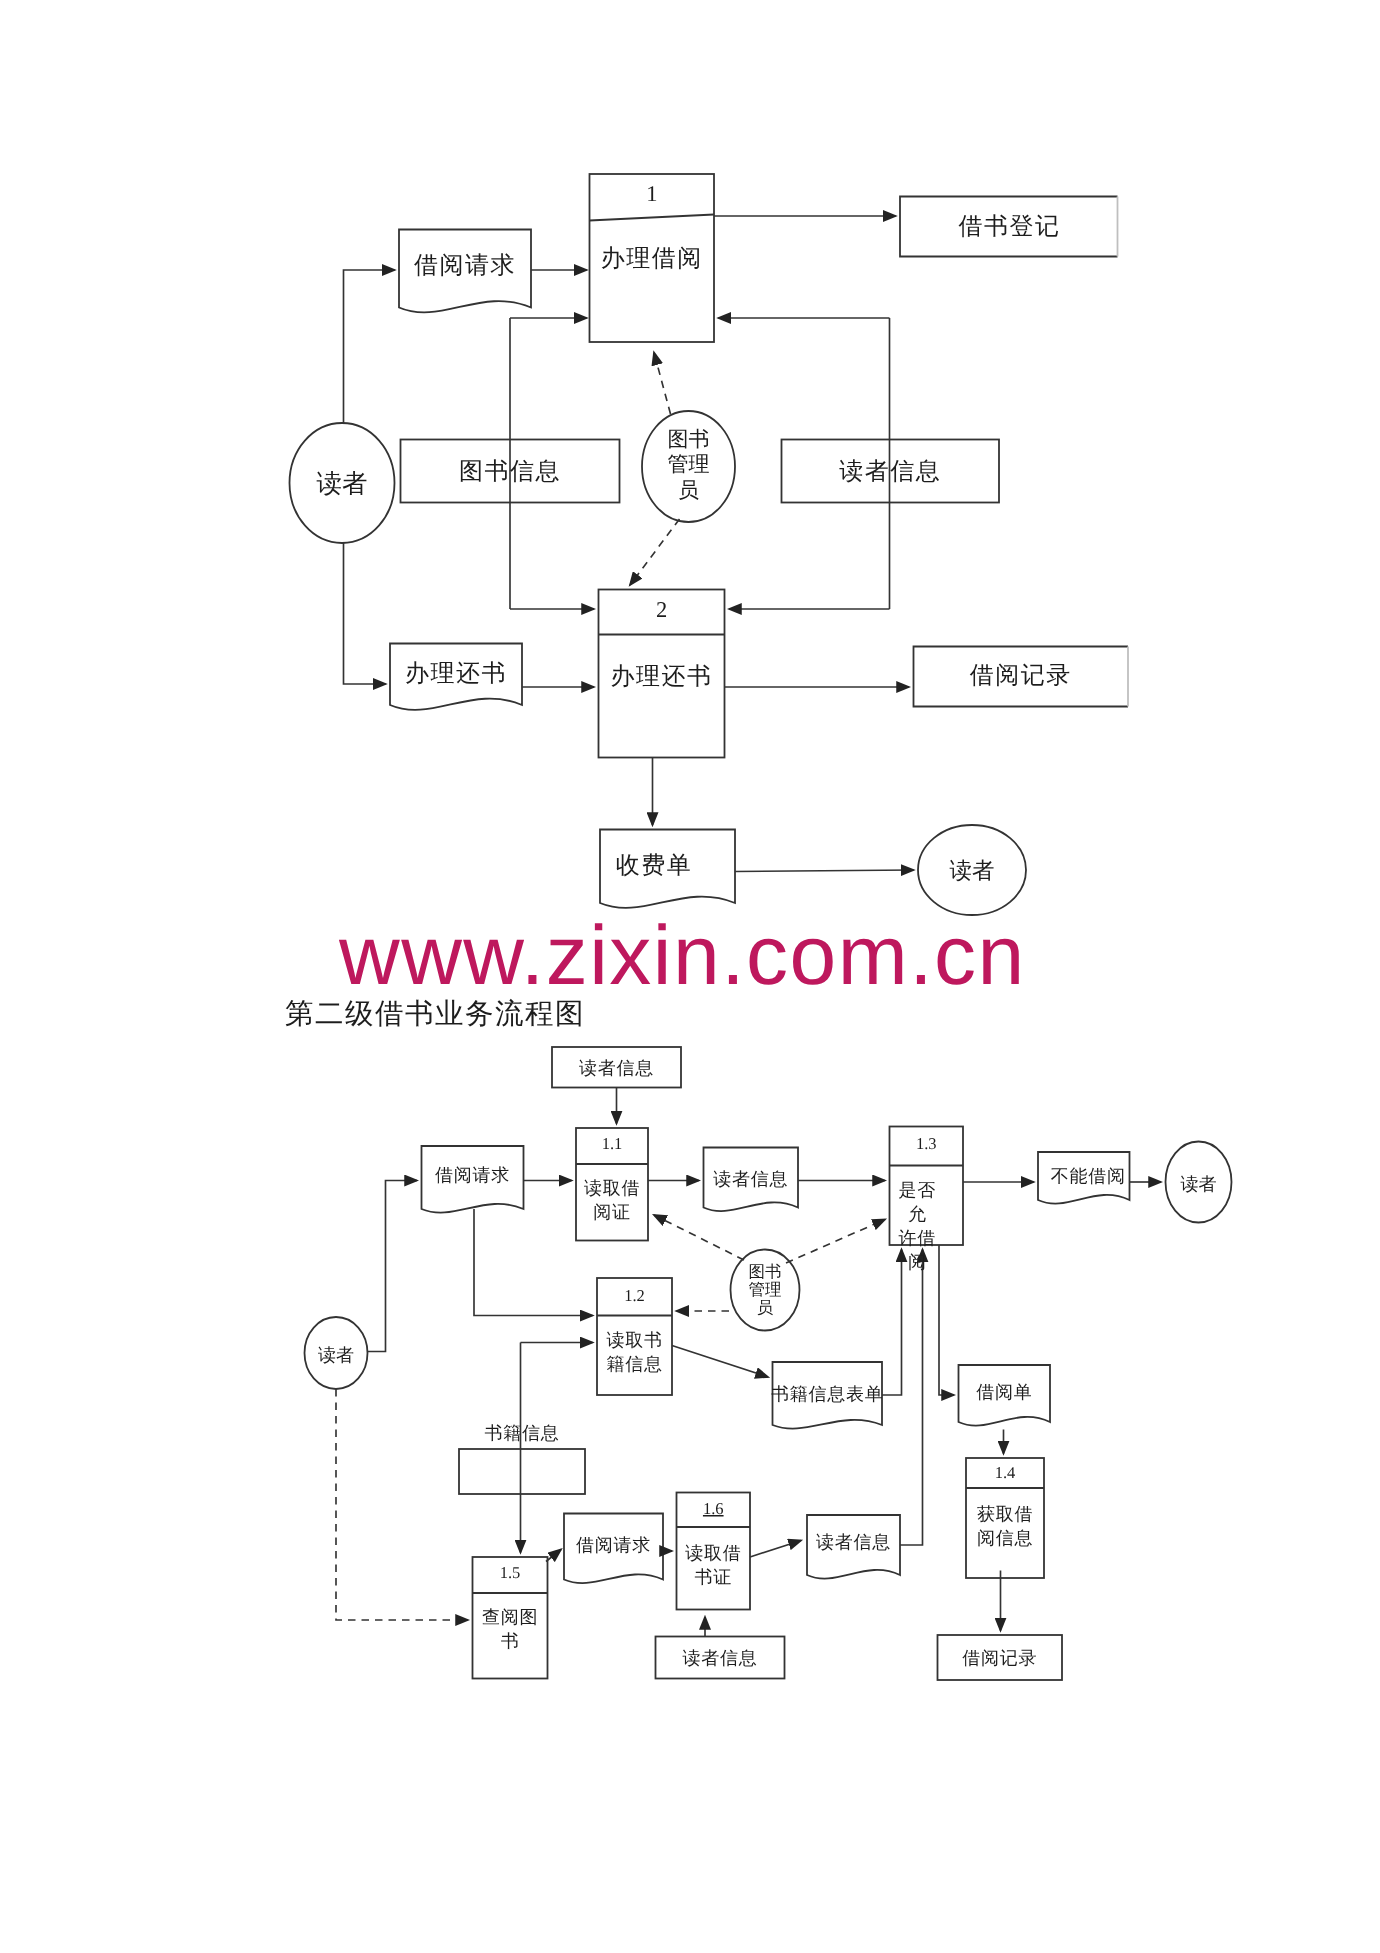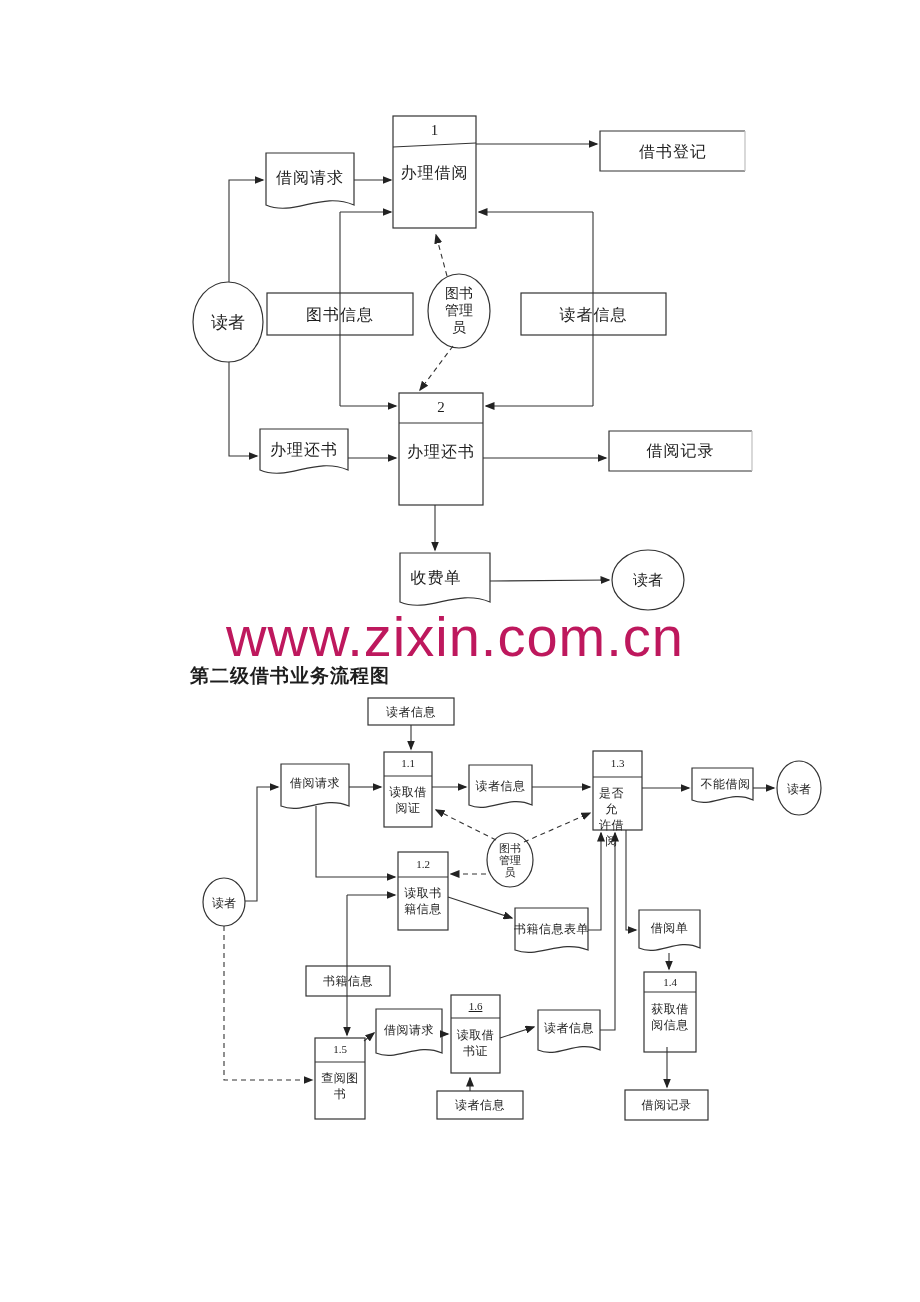--- a/index.html
+++ b/index.html
@@ -12,21 +12,21 @@
   .d1id{font-size:15px;letter-spacing:0;}
   .mgr1{font-size:14px;line-height:17px;letter-spacing:0;}
   .d2t{font-size:12px;letter-spacing:0.5px;line-height:16px;}
   .d2id{font-size:11px;letter-spacing:0;}
   .mgr2{font-size:11px;line-height:12px;letter-spacing:0;}
   .reader1{font-size:17px;}
   .reader2{font-size:15px;}
   .readerSm{font-size:12px;}
   #watermark{position:absolute;left:226px;top:604px;font-size:56px;color:#be185d;
              font-family:"Liberation Sans","DejaVu Sans",sans-serif;letter-spacing:1px;}
-  #section2-title{position:absolute;left:190px;top:663px;font-size:19px;font-weight:bold;
+  #section2-title{position:absolute;left:190px;top:663px;font-size:19px;font-weight:normal;
                   letter-spacing:1px;}
 </style>
 </head>
 <body>
 
 <div id="page">
 
   <svg id="diagram-svg" width="920" height="1302" viewBox="0 0 920 1302" fill="none" stroke="#333333" stroke-width="1.2">
     <defs>
       <marker id="arr" viewBox="0 0 10 8" refX="8.5" refY="4" markerWidth="10" markerHeight="8" markerUnits="userSpaceOnUse" orient="auto">
@@ -162,21 +162,21 @@
   <div class="lbl readerSm" style="left:777px;top:781px;width:44px;">读者</div>
   <div class="lbl mgr2" style="left:488px;top:842px;width:44px;">图书
 管理
 员</div>
   <div class="lbl d2id" style="left:398px;top:858px;width:50px;">1.2</div>
   <div class="lbl d2t" style="left:398px;top:885px;width:50px;">读取书
 籍信息</div>
   <div class="lbl d2t" style="left:514px;top:921px;width:75px;">书籍信息表单</div>
   <div class="lbl d2t" style="left:639px;top:920px;width:61px;">借阅单</div>
   <div class="lbl readerSm" style="left:202px;top:895px;width:44px;">读者</div>
-  <div class="lbl d2t" style="left:306px;top:973px;width:84px;text-align:center;">书籍信息</div>
+  <div class="lbl d2t" style="left:306px;top:947px;width:84px;text-align:center;">书籍信息</div>
   <div class="lbl d2id" style="left:315px;top:1043px;width:50px;">1.5</div>
   <div class="lbl d2t" style="left:315px;top:1070px;width:50px;">查阅图
 书</div>
   <div class="lbl d2t" style="left:376px;top:1022px;width:66px;">借阅请求</div>
   <div class="lbl d2id" style="left:451px;top:1000px;width:49px;text-decoration:underline;">1.6</div>
   <div class="lbl d2t" style="left:451px;top:1027px;width:49px;">读取借
 书证</div>
   <div class="lbl d2t" style="left:538px;top:1020px;width:62px;">读者信息</div>
   <div class="lbl d2id" style="left:644px;top:976px;width:52px;">1.4</div>
   <div class="lbl d2t" style="left:644px;top:1001px;width:52px;">获取借

